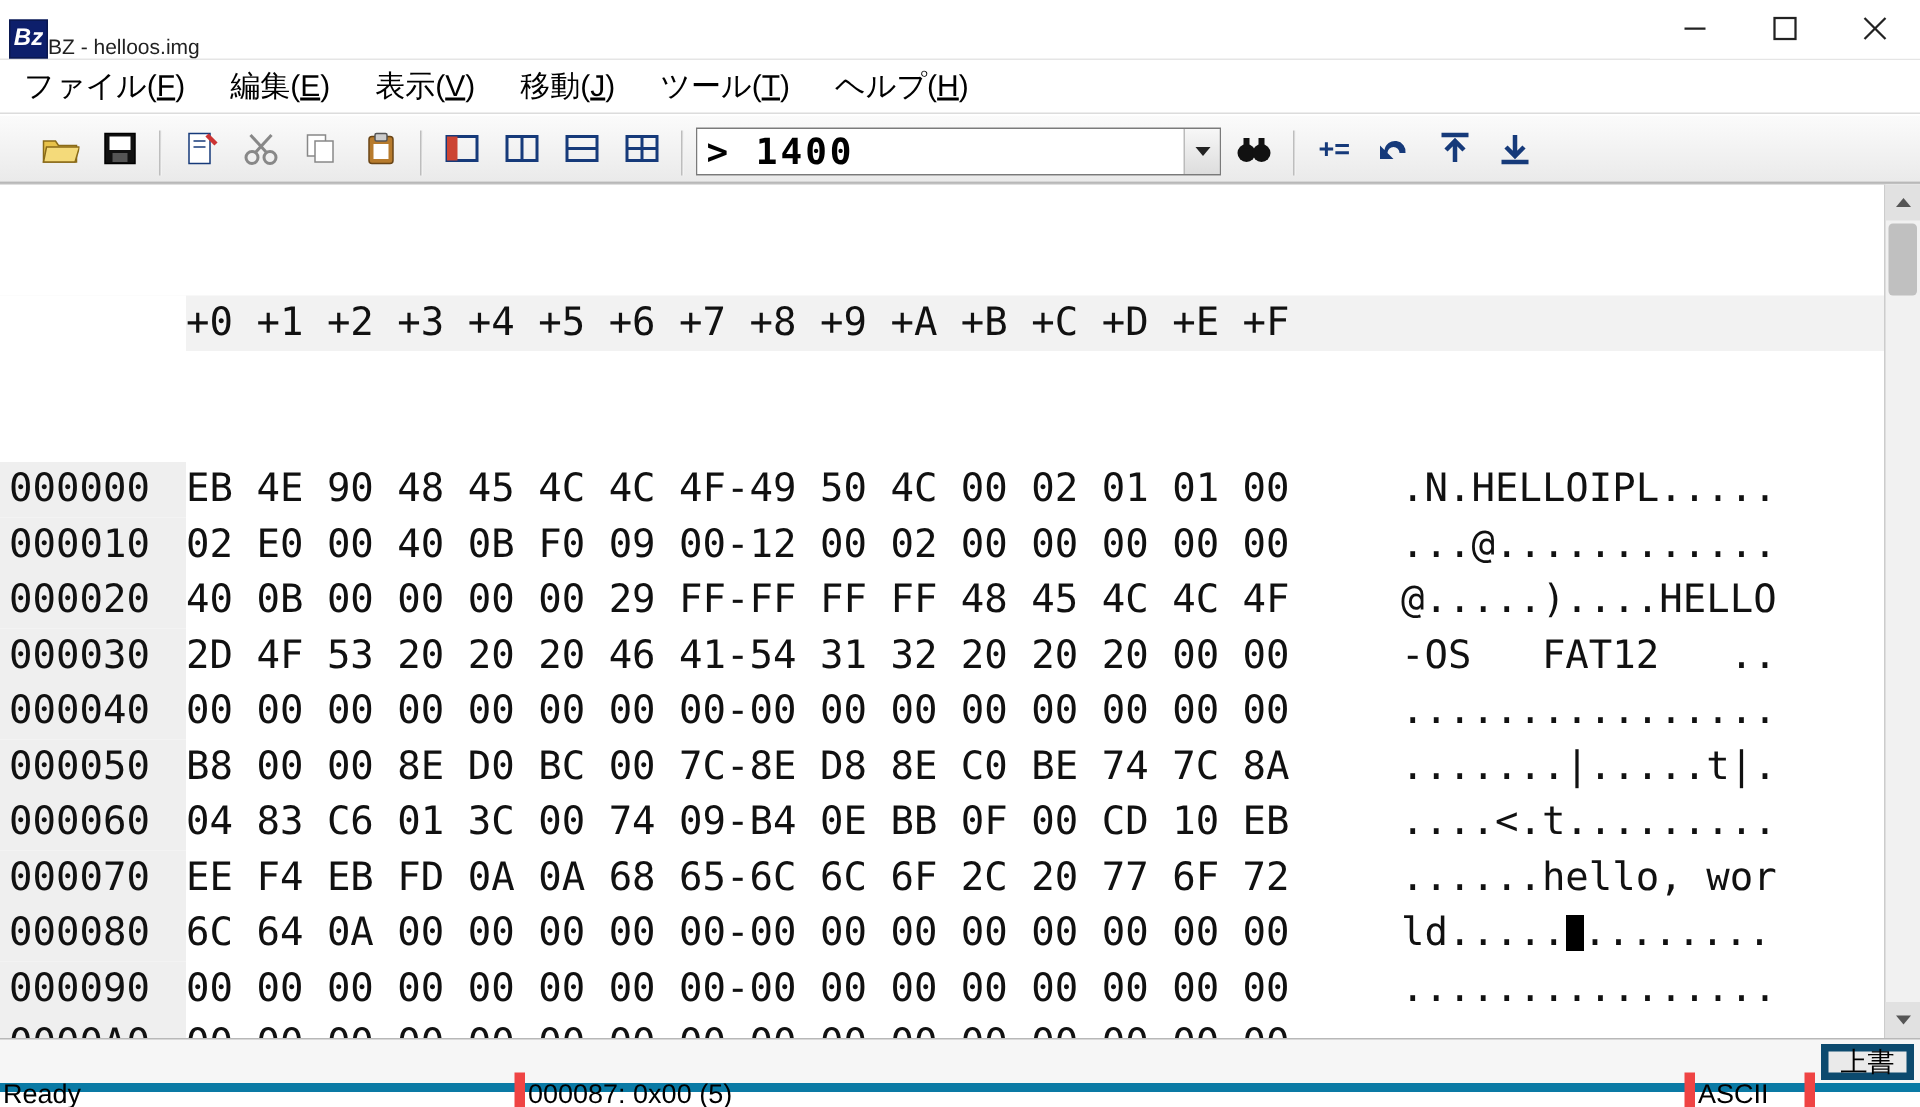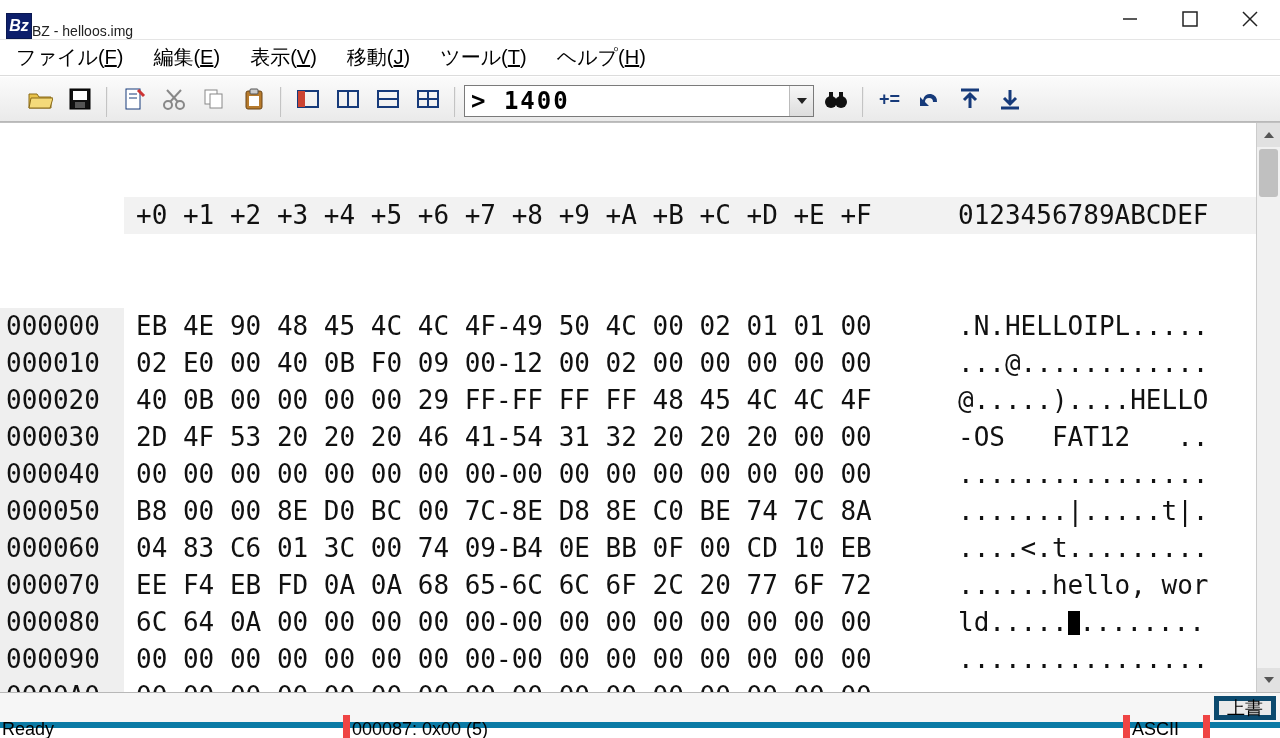--- a/index.html
+++ b/index.html
@@ -21,21 +21,21 @@
   .tsep { width: 2px; height: 30px; background: linear-gradient(90deg,#b0b0b0,#fff); margin: 0 4px; }
   .addr-input { flex: 0 0 350px; height: 32px; display: flex; border: 1px solid #7a7a7a; background: #fff; }
   .addr-input input { flex: 1; border: none; padding: 0 6px; font-family: "Consolas","MS Gothic",monospace; font-size: 24px; letter-spacing: 2px; font-weight: bold; outline: none; }
   .addr-input .drop { width: 24px; display: flex; align-items: center; justify-content: center; border-left: 1px solid #bbb; background: linear-gradient(#f7f7f7,#ddd); }
   .addr-input .drop svg { width: 12px; height: 12px; fill: #222; }
   
   .ic { width: 26px; height: 26px; }
   
   .hexwrap { position: relative; height: 570px; border-top: 1px solid #c0c0c0; display: flex; }
   .hexview { flex: 1; overflow: hidden; font-family: "MS Gothic","Consolas",monospace; font-size: 26px; line-height: 37px; white-space: pre; letter-spacing: 0px; color: #111; }
-  .hexline { display: flex; gap: 12px; }
+  .hexline { display: flex; }
   .col-addr { width: 124px; padding-left: 6px; }
   .col-hex { width: 792px; }
   .col-ascii { width: 300px; padding-left: 18px; }
   .hexheader { background: #f2f2f2; }
   .hexheader .col-addr { background: #fff; }
   .hexline .col-addr { background: #efefef; }
   .hexheader .col-addr { background: #fff; }
   .cursor-block { display: inline-block; width: 12px; height: 24px; background: #000; vertical-align: -4px; }
   .vscroll { width: 24px; background: #f1f1f1; border-left: 1px solid #ccc; position: relative; }
   .vscroll .arrow { position: absolute; left: 0; width: 24px; height: 24px; display: flex; align-items: center; justify-content: center; background: #e1e1e1; }
@@ -194,21 +194,20 @@
         <path d="M13 4v13 M7 12l6 6 6-6" fill="none" stroke="#163a7a" stroke-width="3"></path>
       </svg>
   </div>
 </div>
 
 <div class="hexwrap">
   <div class="hexview">
     <div class="hexline hexheader">
       <span class="col-addr"> </span>
       <span class="col-hex">+0 +1 +2 +3 +4 +5 +6 +7 +8 +9 +A +B +C +D +E +F</span>
-      <span class="col-ascii">0123456789ABCDEF</span>
     </div>
     <div id="hex-rows"><div class="hexline"><span class="col-addr">000000</span><span class="col-hex">EB 4E 90 48 45 4C 4C 4F-49 50 4C 00 02 01 01 00</span><span class="col-ascii">.N.HELLOIPL.....</span></div><div class="hexline"><span class="col-addr">000010</span><span class="col-hex">02 E0 00 40 0B F0 09 00-12 00 02 00 00 00 00 00</span><span class="col-ascii">...@............</span></div><div class="hexline"><span class="col-addr">000020</span><span class="col-hex">40 0B 00 00 00 00 29 FF-FF FF FF 48 45 4C 4C 4F</span><span class="col-ascii">@.....)....HELLO</span></div><div class="hexline"><span class="col-addr">000030</span><span class="col-hex">2D 4F 53 20 20 20 46 41-54 31 32 20 20 20 00 00</span><span class="col-ascii">-OS   FAT12   ..</span></div><div class="hexline"><span class="col-addr">000040</span><span class="col-hex">00 00 00 00 00 00 00 00-00 00 00 00 00 00 00 00</span><span class="col-ascii">................</span></div><div class="hexline"><span class="col-addr">000050</span><span class="col-hex">B8 00 00 8E D0 BC 00 7C-8E D8 8E C0 BE 74 7C 8A</span><span class="col-ascii">.......|.....t|.</span></div><div class="hexline"><span class="col-addr">000060</span><span class="col-hex">04 83 C6 01 3C 00 74 09-B4 0E BB 0F 00 CD 10 EB</span><span class="col-ascii">....&lt;.t.........</span></div><div class="hexline"><span class="col-addr">000070</span><span class="col-hex">EE F4 EB FD 0A 0A 68 65-6C 6C 6F 2C 20 77 6F 72</span><span class="col-ascii">......hello, wor</span></div><div class="hexline"><span class="col-addr">000080</span><span class="col-hex">6C 64 0A 00 00 00 00 00-00 00 00 00 00 00 00 00</span><span class="col-ascii">ld.....<span class="cursor-block"></span>........</span></div><div class="hexline"><span class="col-addr">000090</span><span class="col-hex">00 00 00 00 00 00 00 00-00 00 00 00 00 00 00 00</span><span class="col-ascii">................</span></div><div class="hexline"><span class="col-addr">0000A0</span><span class="col-hex">00 00 00 00 00 00 00 00-00 00 00 00 00 00 00 00</span><span class="col-ascii">................</span></div></div>
   </div>
   <div class="vscroll">
     <div class="arrow top">
         <svg width="12" height="12" viewBox="0 0 12 12">
           <path d="M1 9L6 3L11 9Z" fill="#555"></path>
         </svg>
       </div>
     <div class="thumb"></div>

